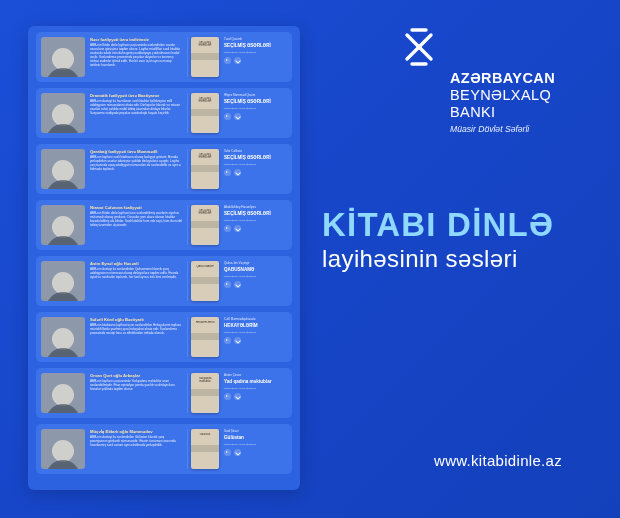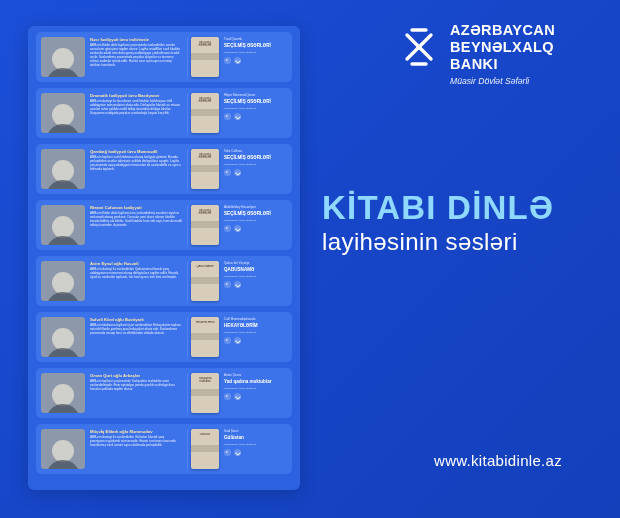--- a/index.html
+++ b/index.html
@@ -195,45 +195,46 @@
     color: #ffffff;
     text-align: left;
   }
   #logo .mark {
     position: absolute;
     left: 0; top: 4px;
     width: 42px; height: 42px;
   }
   #logo .names {
     margin-left: 52px;
+    margin-top: 48px;
   }
   #logo .l1 {
     font-size: 14.5px;
     font-weight: bold;
     letter-spacing: 0.4px;
     line-height: 17px;
   }
   #logo .l2 {
     font-size: 14.5px;
-    font-weight: bold;
+    font-weight: normal;
     letter-spacing: 0.4px;
     line-height: 17px;
   }
   #logo .l3 {
     font-size: 8.6px;
     font-style: italic;
     line-height: 14px;
     color: #eaf0ff;
     margin-top: 1px;
   }
 
   #headline {
     position: absolute;
     left: 322px;
-    top: 190px;
+    top: 207px;
     width: 280px;
   }
   #headline .h1 {
     font-size: 33px;
     font-weight: bold;
     color: #8fd8ff;
     letter-spacing: 1.2px;
     line-height: 36px;
     white-space: nowrap;
   }

